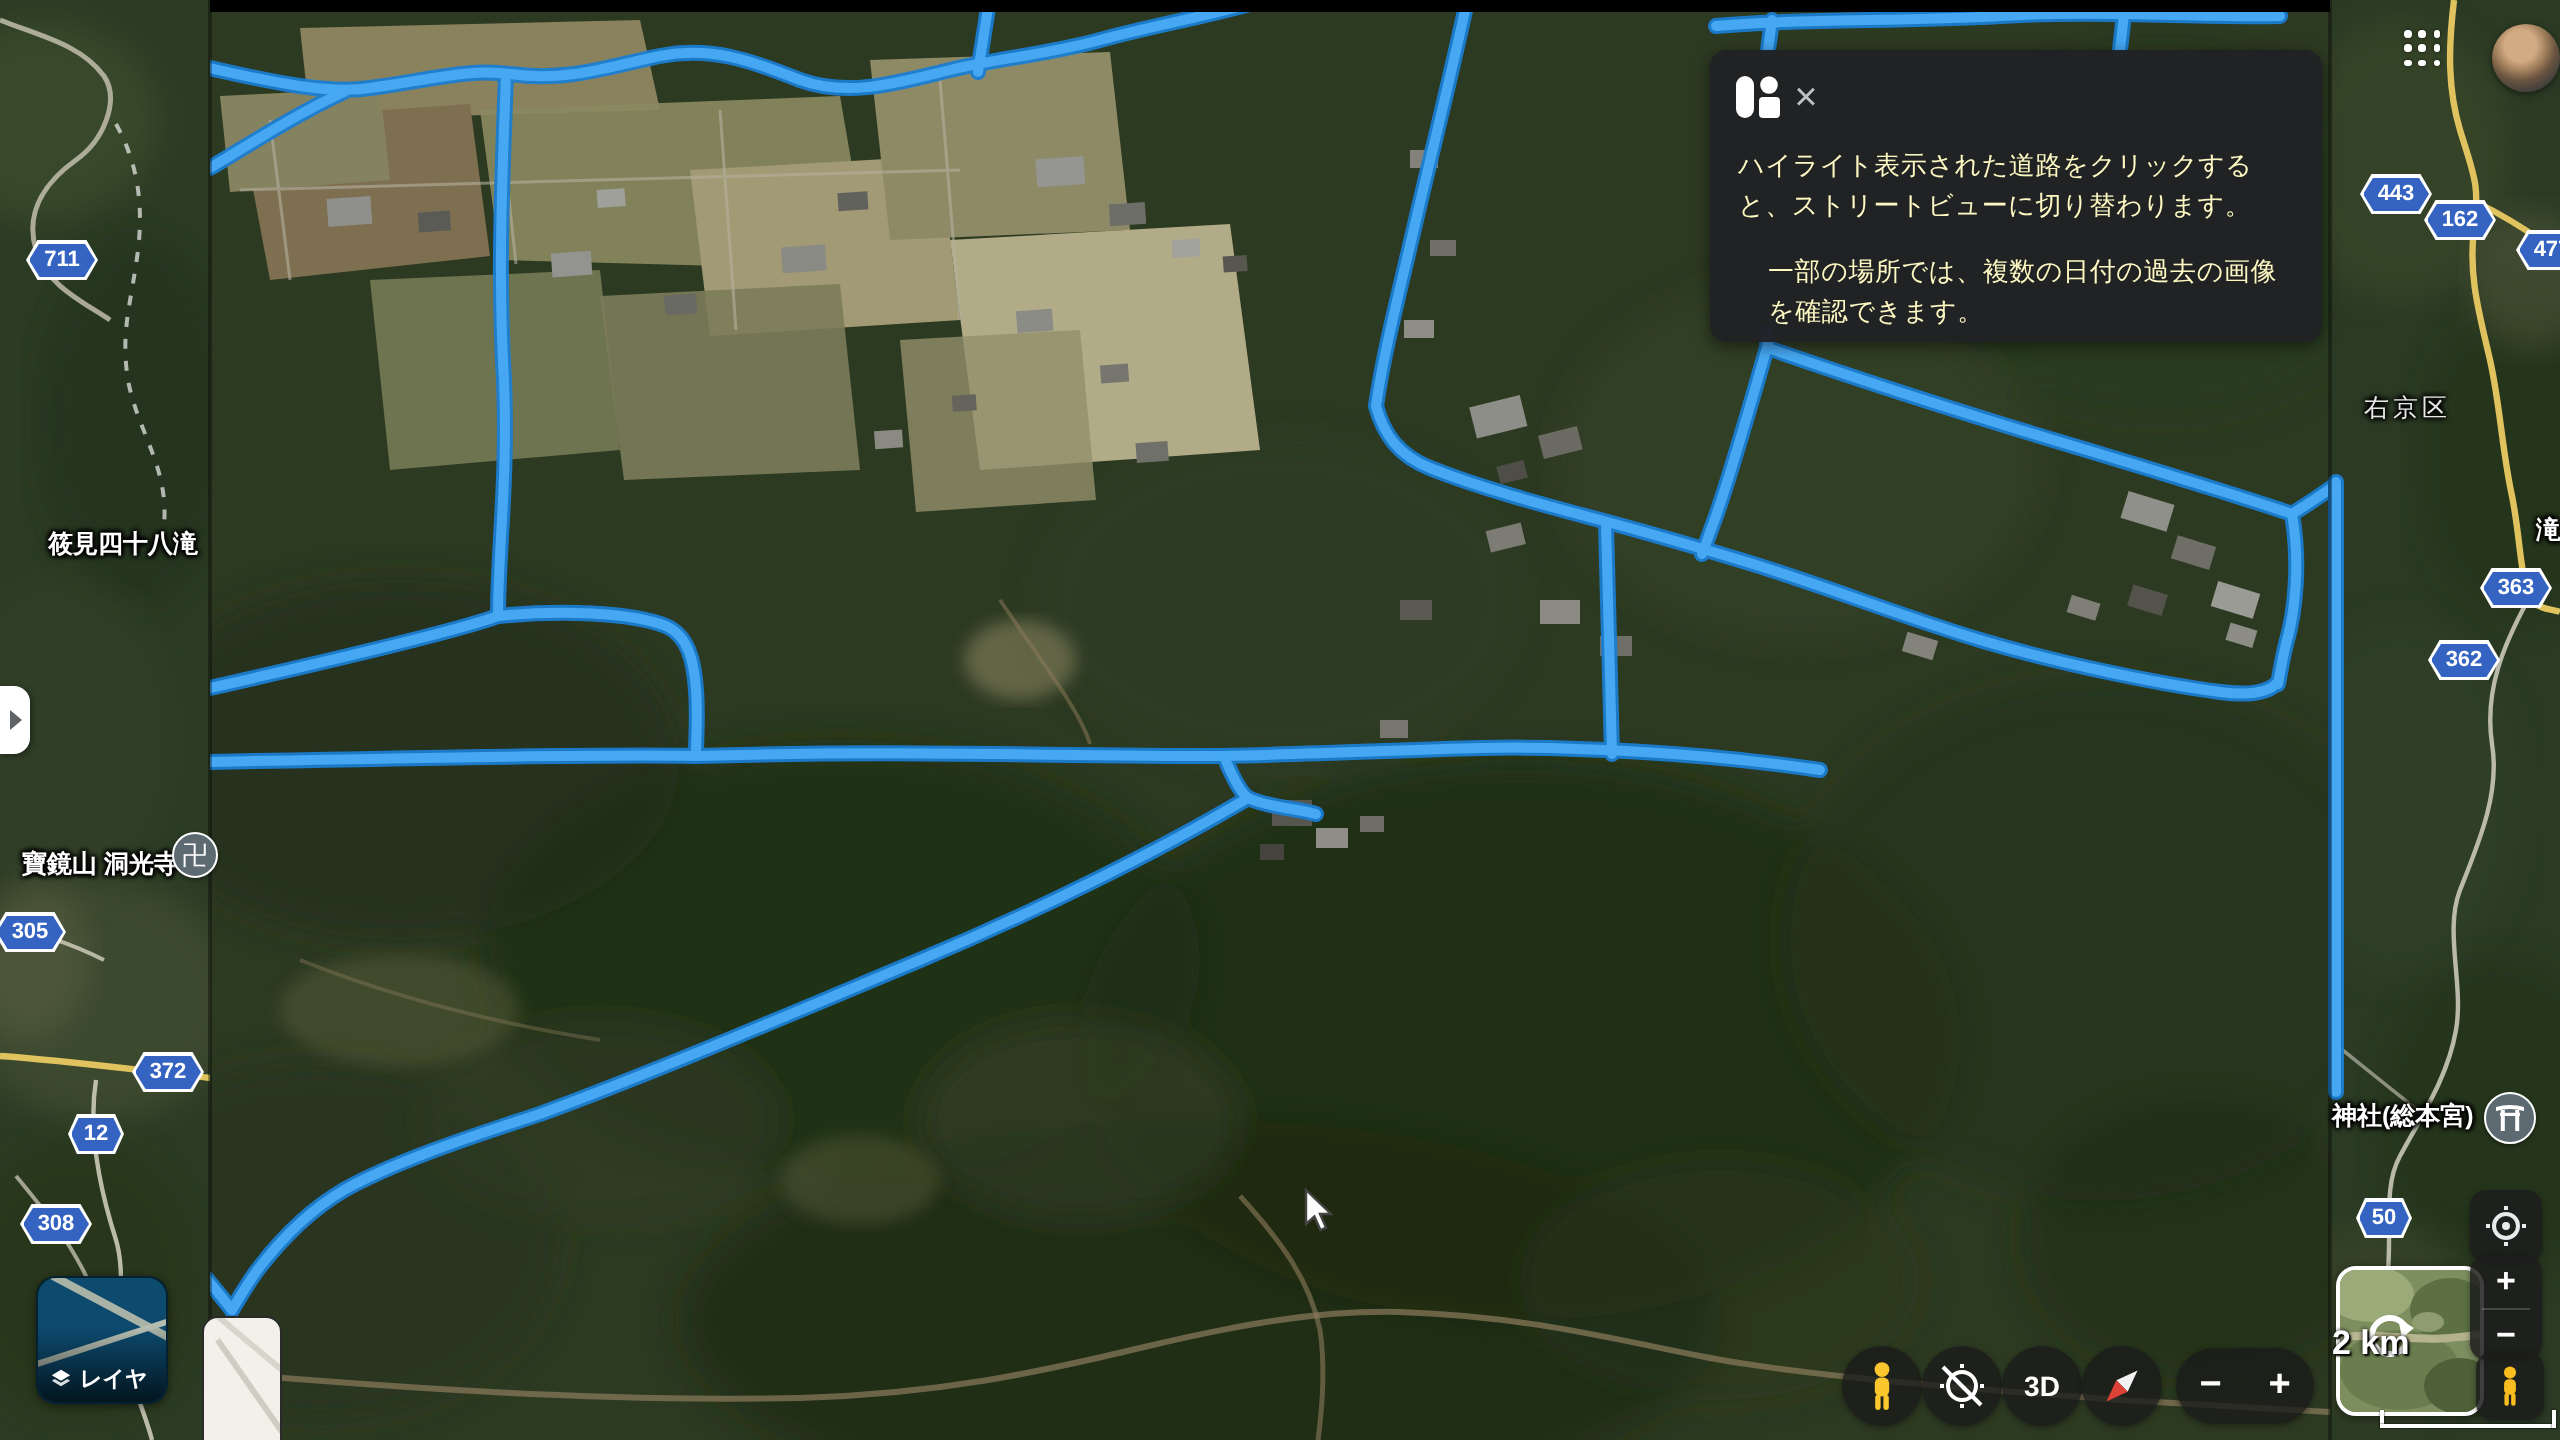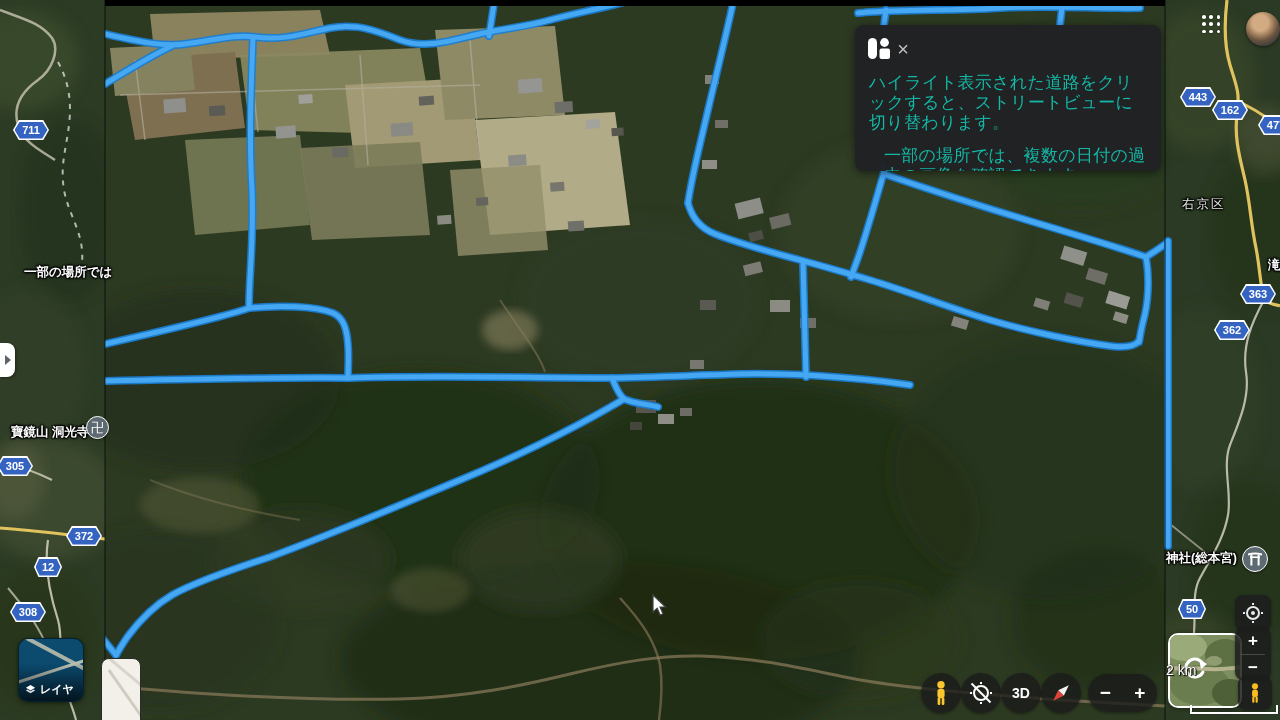--- a/index.html
+++ b/index.html
@@ -20,21 +20,21 @@
   .shield .hex-inner{position:absolute;inset:1.5px;background:#3463c2;
     clip-path:polygon(16% 0%,84% 0%,100% 50%,84% 100%,16% 100%,0% 50%);}
   .shield span{position:absolute;inset:0;display:flex;align-items:center;justify-content:center;
     color:#fff;font-size:11px;font-weight:bold;letter-spacing:0;}
   
   #sv-panel{left:855px;top:25px;width:306px;height:146px;background:rgba(32,33,36,.97);
     border-radius:8px;z-index:10;box-shadow:0 2px 8px rgba(0,0,0,.5);color:#e8eaed;overflow:hidden;}
   #sv-panel .hd{display:flex;align-items:center;padding:11px 12px 0 12px;}
   #sv-panel .ttl{font-size:15px;font-weight:bold;letter-spacing:1px;margin-left:12px;flex:1;}
   #sv-panel .cls{width:22px;height:22px;color:#bdc1c6;font-size:20px;line-height:22px;text-align:center;cursor:pointer;}
-  #sv-panel p{margin:0;padding:0 14px;font-size:17px;line-height:20px;color:#14b8a6;
+  #sv-panel p{margin:0;padding:0 14px;font-size:13px;line-height:20px;color:#fef9c3;
     word-break:break-all;letter-spacing:.3px;}
   #sv-panel p.p1{margin-top:12px;}
   #sv-panel p.p2{margin-top:13px;padding-left:29px;}
   
   .tool-circle{width:40px;height:40px;border-radius:50%;background:rgba(26,26,26,.78);z-index:9;
     display:flex;align-items:center;justify-content:center;box-shadow:0 1px 3px rgba(0,0,0,.4);cursor:pointer;}
   #btn-3d{color:#fff;font-size:14px;font-weight:bold;}
   #zoom-pill{left:1088px;top:674px;width:69px;height:38px;border-radius:19px;background:rgba(26,26,26,.78);
     z-index:9;display:flex;align-items:center;box-shadow:0 1px 3px rgba(0,0,0,.4);}
   #zoom-pill span{flex:1;text-align:center;color:#fff;font-size:19px;font-weight:bold;cursor:pointer;line-height:38px;}
@@ -49,21 +49,21 @@
     background:#f2f0e9;border:1px solid #2a2a2a;}
   #mini-card .l1{position:absolute;left:-6px;top:12px;width:60px;height:3px;background:#d8d5cc;transform:rotate(40deg);}
   #mini-card .l2{position:absolute;left:-6px;top:34px;width:60px;height:3px;background:#cfccc2;transform:rotate(55deg);}
   
   .dark-btn{background:rgba(28,28,28,.85);border-radius:8px;z-index:9;box-shadow:0 1px 3px rgba(0,0,0,.4);cursor:pointer;}
   #right-zoom{left:1235px;top:628px;width:36px;height:52px;display:flex;flex-direction:column;}
   #right-zoom span{flex:1;color:#fff;font-size:17px;font-weight:bold;text-align:center;line-height:25px;cursor:pointer;}
   #right-zoom .dvd{height:1px;background:rgba(255,255,255,.18);margin:0 6px;}
   #sv-thumb{left:1168px;top:633px;width:70px;height:71px;border-radius:10px;border:2px solid #fff;z-index:8;
     overflow:hidden;background:#73855a;cursor:pointer;box-shadow:0 1px 5px rgba(0,0,0,.5);}
-  #scale-text{left:1166px;top:662px;color:#fff;font-size:14px;text-shadow:0 0 2px #000,1px 1px 1px #000;z-index:9;}
+  #scale-text{left:1166px;top:662px;color:#fff;font-size:17px;text-shadow:0 0 2px #000,1px 1px 1px #000;z-index:9;font-weight:bold;}
   .scale-seg{background:#fff;box-shadow:0 0 1px #000;z-index:9;}
   
   #apps-grid{left:1202px;top:15px;width:19px;height:19px;display:grid;grid-template-columns:repeat(3,1fr);
     gap:3px;z-index:8;cursor:pointer;}
   #apps-grid i{width:3.6px;height:3.6px;border-radius:50%;background:#fff;box-shadow:0 0 2px rgba(0,0,0,.6);}
   #avatar{left:1246px;top:12px;width:34px;height:34px;border-radius:50%;z-index:8;cursor:pointer;
     background:radial-gradient(circle at 42% 32%,#d3ab83 0 26%,#9a7a58 44%,#6a5340 58%,#46423c 74%,#35322e 100%);
     box-shadow:0 1px 3px rgba(0,0,0,.5);}
   
   #expand-tab{left:0;top:343px;width:15px;height:34px;background:#fff;border-radius:0 8px 8px 0;z-index:8;
@@ -337,21 +337,21 @@
     <div class="hex-outer"></div>
       <div class="hex-inner"></div>
       <span>362</span>
     </div>
   <div class="abs shield" style="left:1178px;top:599px;width:28px;height:20px;">
     <div class="hex-outer"></div>
       <div class="hex-inner"></div>
       <span>50</span>
     </div>
 
-  <div class="abs map-label" style="left:24px;top:264px;">一部の場所では</div>
+  <div class="abs map-label" style="left:24px;top:264px;">筱見四十八滝</div>
   <div class="abs map-label" style="left:11px;top:424px;">寶鏡山 洞光寺</div>
   <div class="abs poi-circle" style="left:86px;top:416px;width:21px;height:21px;font-size:13px;">
       <span>卍</span>
     </div>
 
   <div class="abs map-label district-label" style="left:1182px;top:196px;">右京区</div>
   <div class="abs map-label" style="left:1268px;top:257px;">滝</div>
   <div class="abs map-label" style="left:1166px;top:550px;">神社(総本宮)</div>
   <div class="abs poi-circle" style="left:1242px;top:546px;width:24px;height:24px;">
     <svg width="16" height="14" viewBox="-8 -7 16 14">

